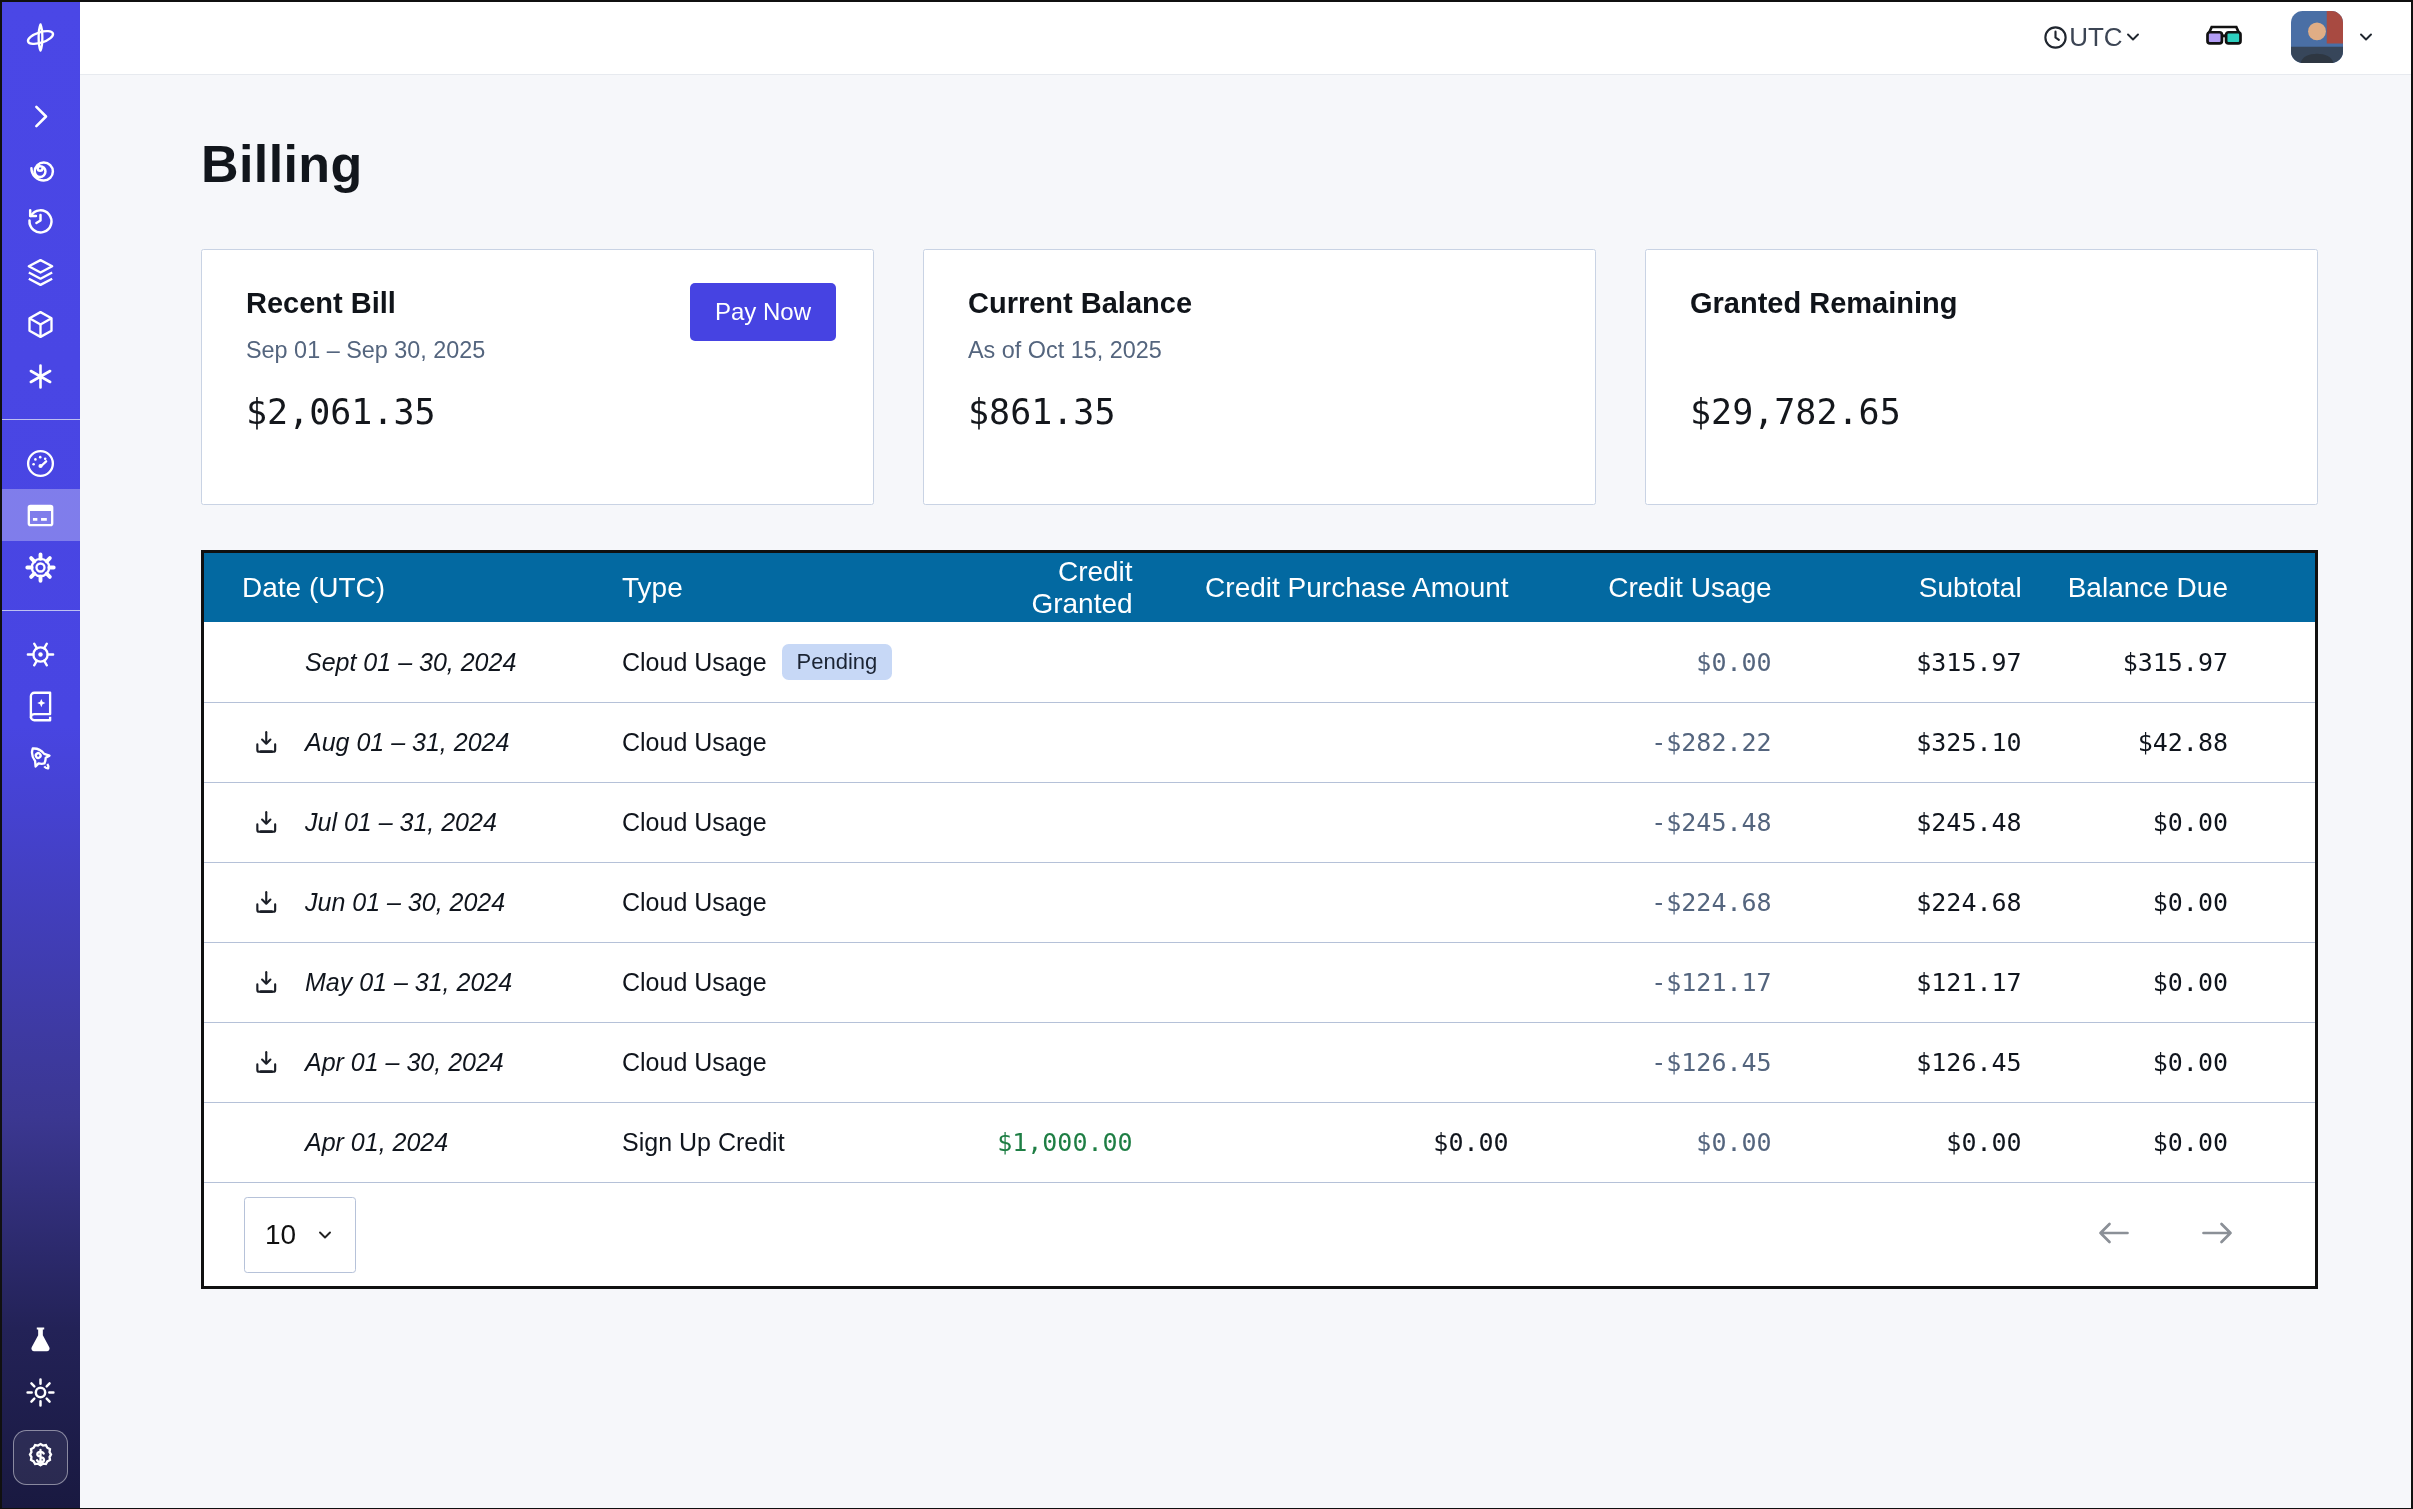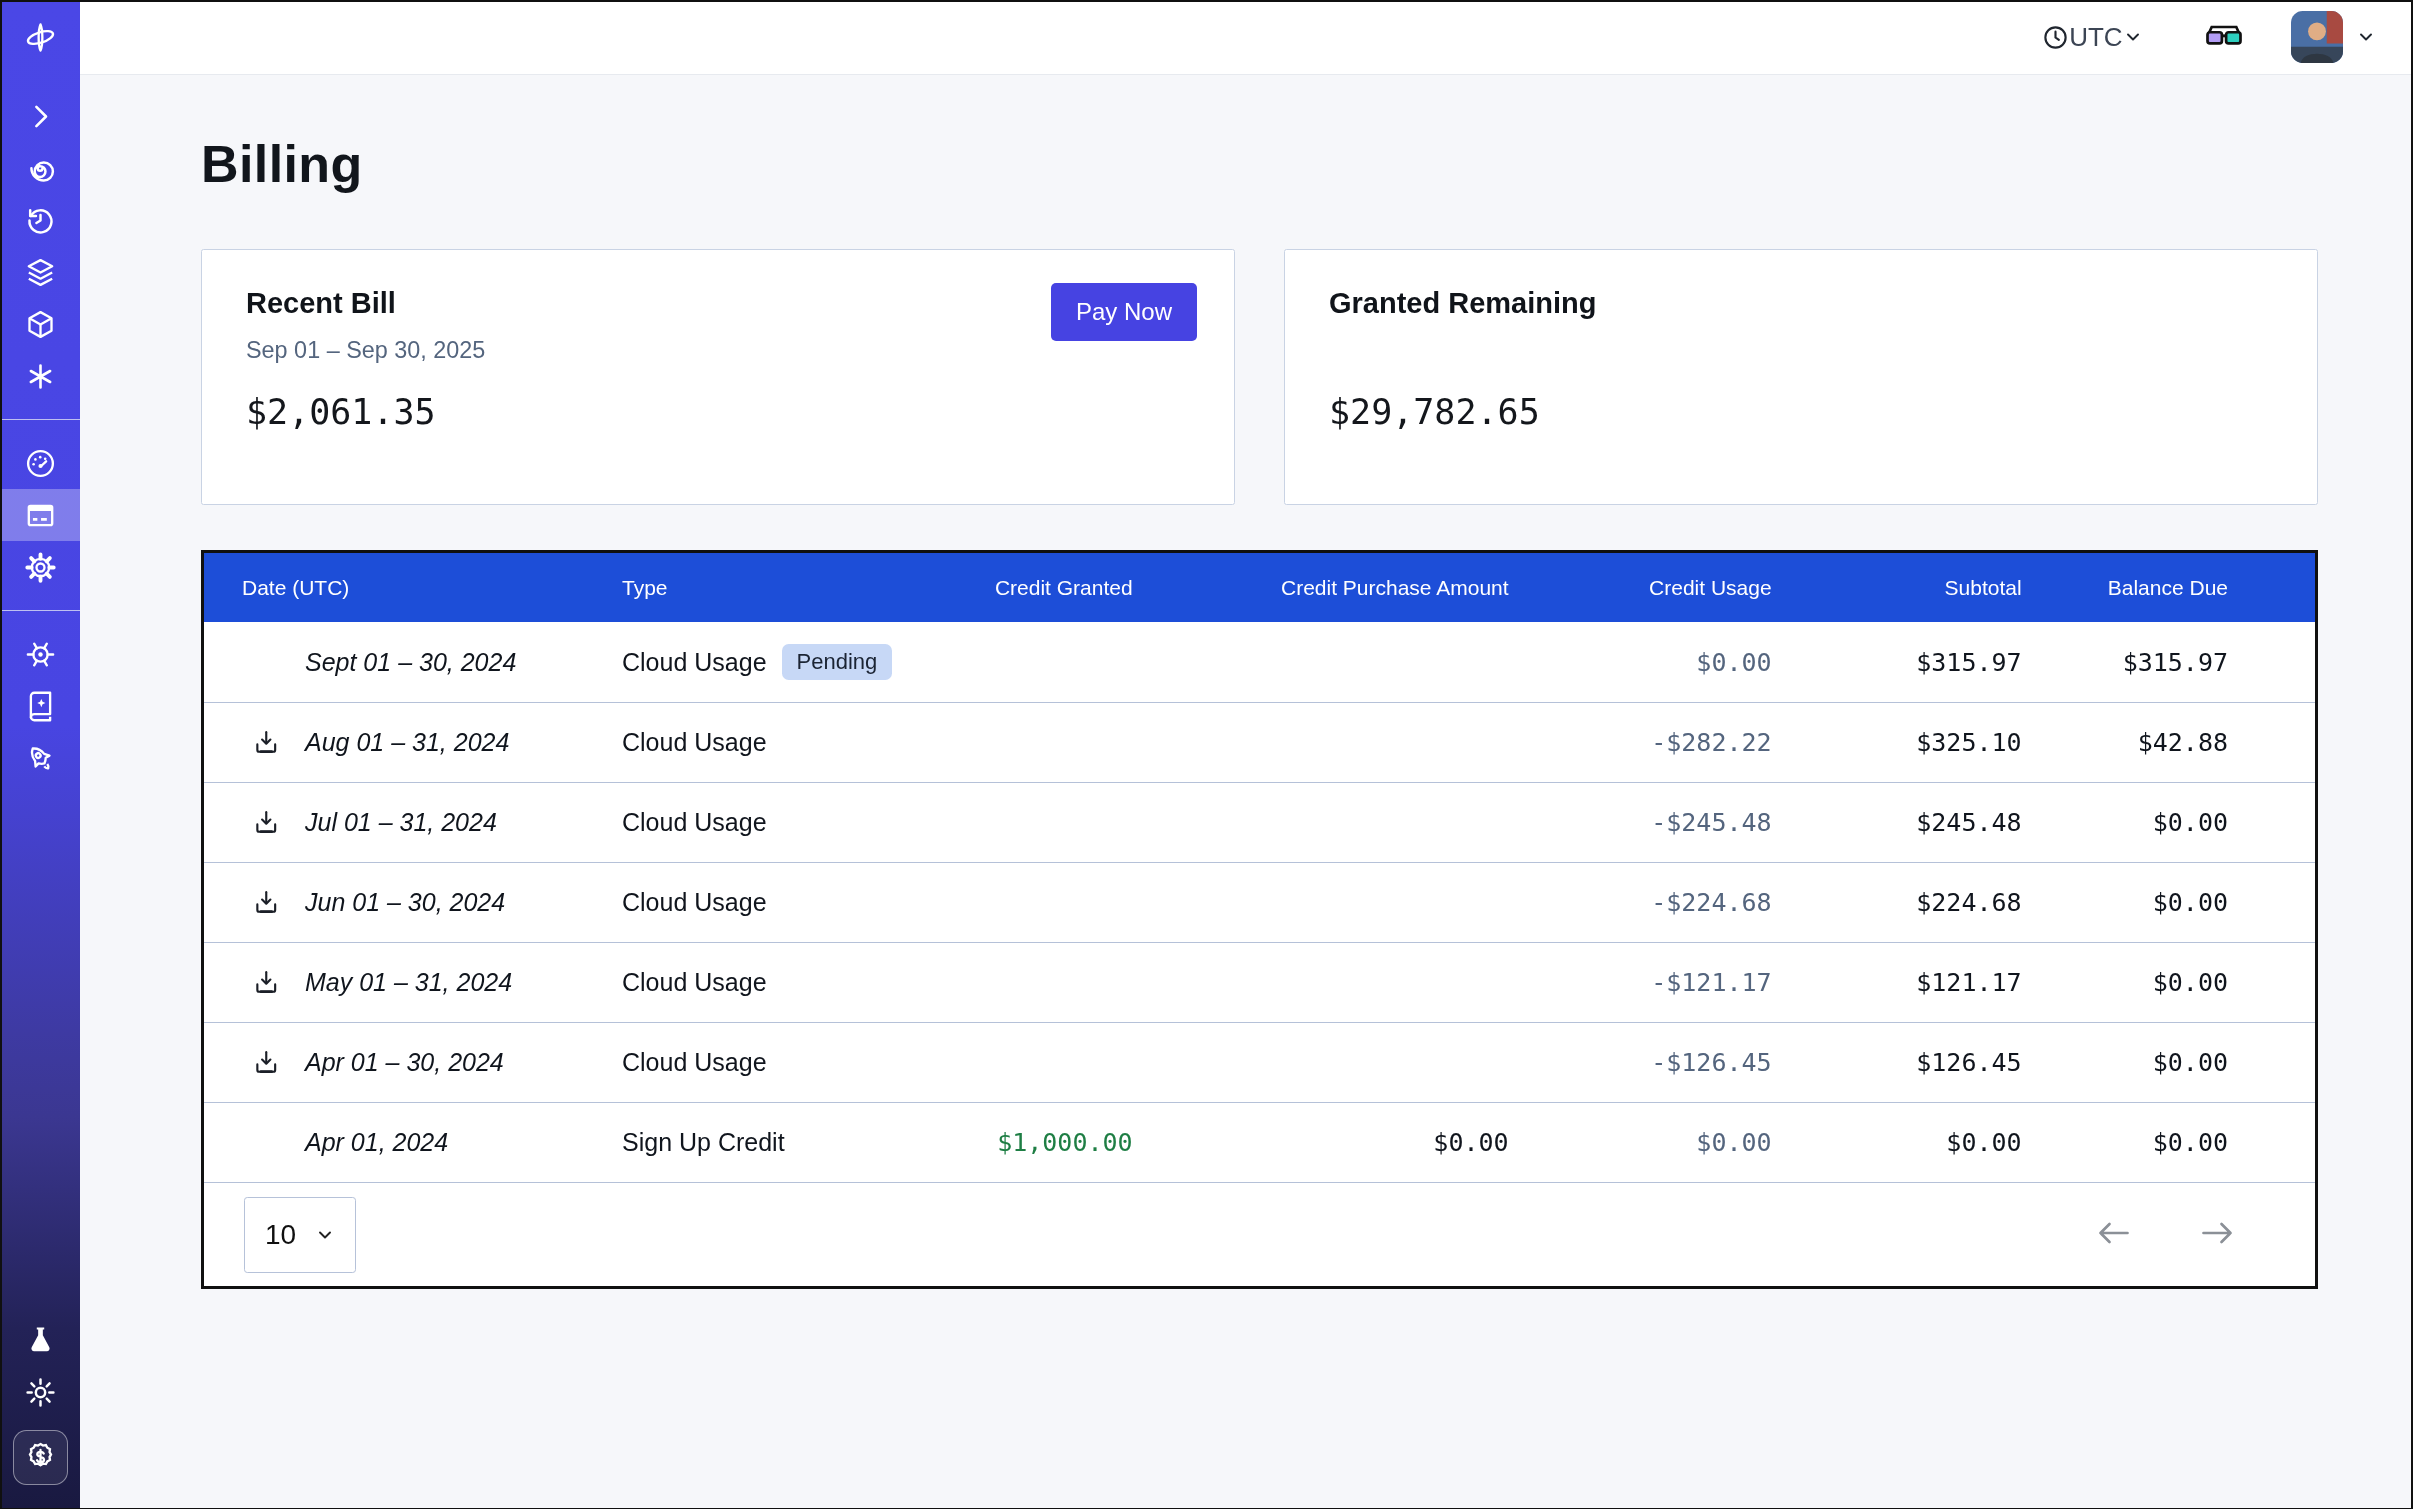--- a/index.html
+++ b/index.html
@@ -64,21 +64,21 @@
 
   
   .tabs { margin-top:64px; display:flex; border-bottom:1.7px solid #d6dde8; }
   .tab { font-size:26px; color:#232a36; padding:0 5px 22px; margin-right:55px; position:relative; cursor:pointer; background:none; border:none; font-family:"Liberation Sans",sans-serif; }
   .tab.active { color:#4340e0; }
   .tab.active::after { content:""; position:absolute; left:-5px; right:-22px; bottom:-1.7px; height:5px; background:#4340e0; }
 
   
   .table-card { margin-top:45px; border:3.3px solid #101010; background:#fff; }
   .grid-cols { display:grid; grid-template-columns:418px 343px 176px 376px 263px 250px 1fr; align-items:center; }
-  .thead { background:#1d4ed8; height:69px; color:#fff; font-size:21px; font-weight:400; }
+  .thead { background:#0369a1; height:69px; color:#fff; font-size:28px; font-weight:400; }
   .th.left { text-align:left; }
   .th.right { text-align:right; padding-right:8.4px; }
   .th:first-child { padding-left:38px; }
   .th:last-child { padding-right:87px; }
   .trow { height:80px; font-size:25px; background:#fff; }
   .trow + .trow { border-top:1.7px solid #b5c1d8; }
   .cell-date { display:flex; align-items:center; padding-left:47px; gap:24px;font-style:italic; }
   .dl-slot { width:30px; height:30px; flex:0 0 auto; display:flex; align-items:center; justify-content:center; cursor:pointer; }
   .dl-slot svg { width:28.5px; height:28.5px; }
   .cell-type { display:flex; align-items:center; gap:15px; }
@@ -262,20 +262,26 @@
       <h1 class="page-title">Billing</h1>
 
       <div class="cards" id="cards">
   <div class="card">
     <div class="card-title">Recent Bill</div>
     <div class="card-sub">Sep 01 – Sep 30, 2025</div>
     <div class="card-amount">$2,061.35</div>
     <button class="pay">Pay Now</button>
   </div>
 
+  <div class="card">
+    <div class="card-title">Current Balance</div>
+    <div class="card-sub">As of Oct 15, 2025</div>
+    <div class="card-amount">$861.35</div>
+
+  </div>
 
   <div class="card">
     <div class="card-title">Granted Remaining</div>
     <div class="card-sub">&nbsp;</div>
     <div class="card-amount">$29,782.65</div>
 
   </div>
 </div>
 
 

